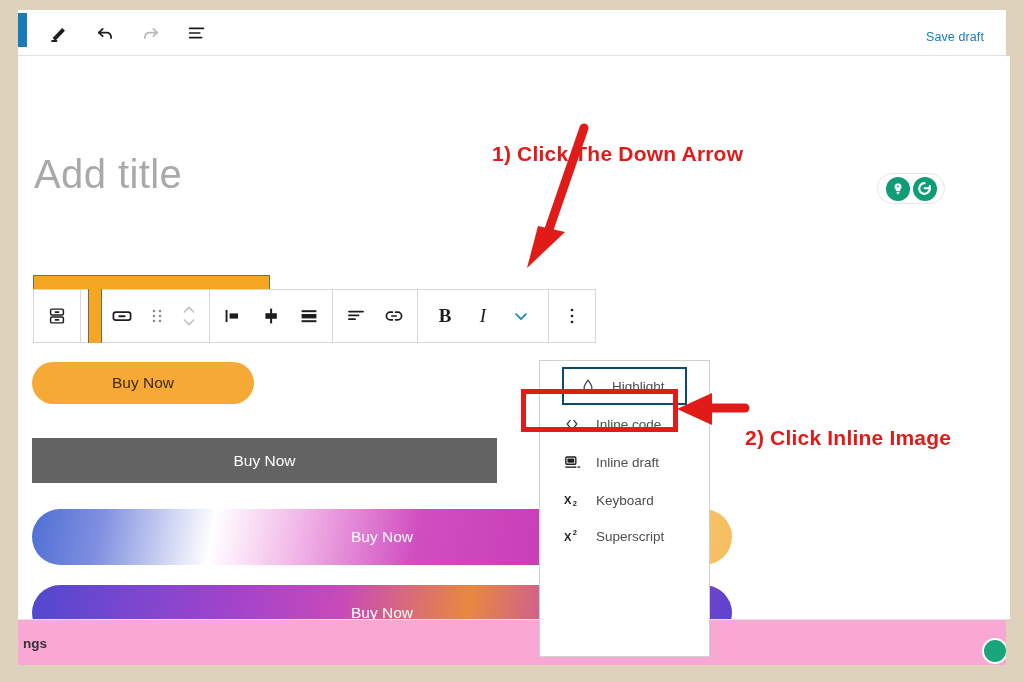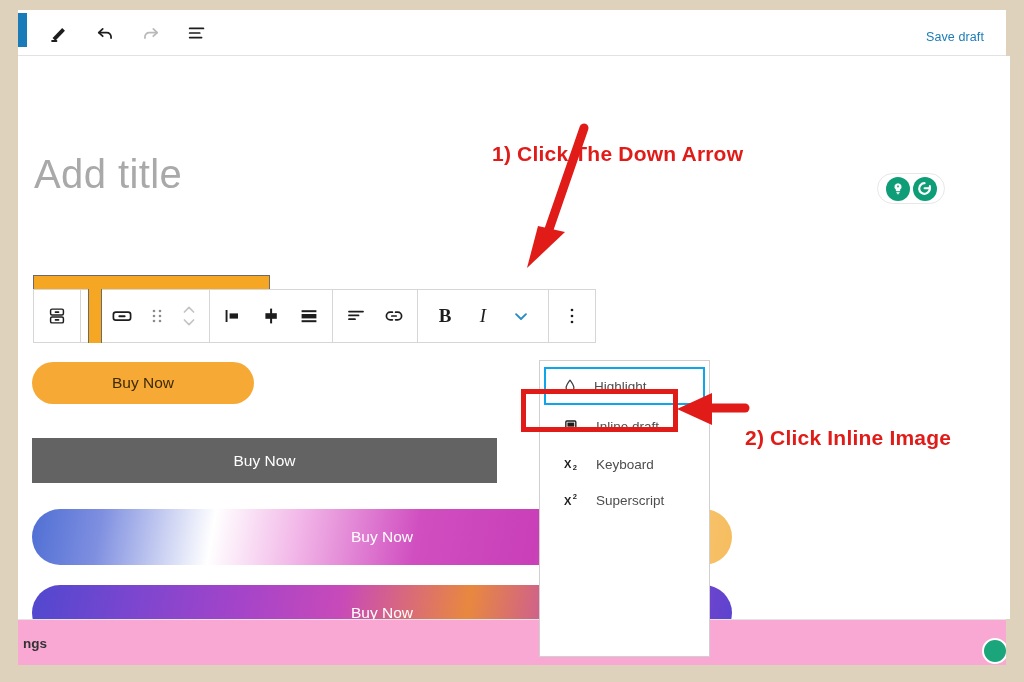--- a/index.html
+++ b/index.html
@@ -188,22 +188,22 @@
   }
   .dd-item {
     height: 34px;
     display: flex; align-items: center;
     padding-left: 14px;
     margin: 2px 8px;
     gap: 14px;
     cursor: pointer;
   }
   .dd-item.focused {
-    border: 2px solid #0ea5e9;
-    margin: 0 4px; height: 38px;
+    border: 2px solid #0c4a6e;
+    margin: 0 22px; height: 38px;
   }
   .dd-ico {
     width: 20px; height: 20px;
     display: flex; align-items: center; justify-content: center;
     flex: 0 0 20px;
   }
   .dd-label {
     font-size: 13.5px; color: #4d4d4d;
   }
 
@@ -416,20 +416,29 @@
 
         <div class="dd-item focused">
           <span class="dd-ico">
             <svg width="18" height="18" viewBox="0 0 24 24">
               <path d="M12 4.2 C12 4.2 6.8 11 6.8 14.4 a5.2 5.2 0 0 0 10.4 0 C17.2 11 12 4.2 12 4.2 Z" fill="none" stroke="#3d3d3d" stroke-width="1.7" stroke-linejoin="round"></path>
             </svg>
           </span>
           <span class="dd-label">Highlight</span>
         </div>
 
+        <div class="dd-item">
+          <span class="dd-ico">
+            <svg width="20" height="18" viewBox="0 0 24 24">
+              <path d="M9.6 7.2 L5.6 12 L9.6 16.8" fill="none" stroke="#3d3d3d" stroke-width="1.7" stroke-linecap="round" stroke-linejoin="round"></path>
+              <path d="M14.4 7.2 L18.4 12 L14.4 16.8" fill="none" stroke="#3d3d3d" stroke-width="1.7" stroke-linecap="round" stroke-linejoin="round"></path>
+            </svg>
+          </span>
+          <span class="dd-label">Inline code</span>
+        </div>
 
         <div class="dd-item" style="height:38px;">
           <span class="dd-ico">
             <svg width="19" height="19" viewBox="0 0 24 24">
               <rect x="3.6" y="5" width="12.6" height="9.2" rx="1.2" fill="none" stroke="#1d1d1d" stroke-width="1.7"></rect>
               <rect x="5.6" y="7" width="8.6" height="5.2" fill="#1d1d1d"></rect>
               <rect x="3" y="17" width="13.8" height="1.7" fill="#1d1d1d"></rect>
               <rect x="18.4" y="17" width="3" height="1.7" fill="#1d1d1d"></rect>
             </svg>
           </span>

